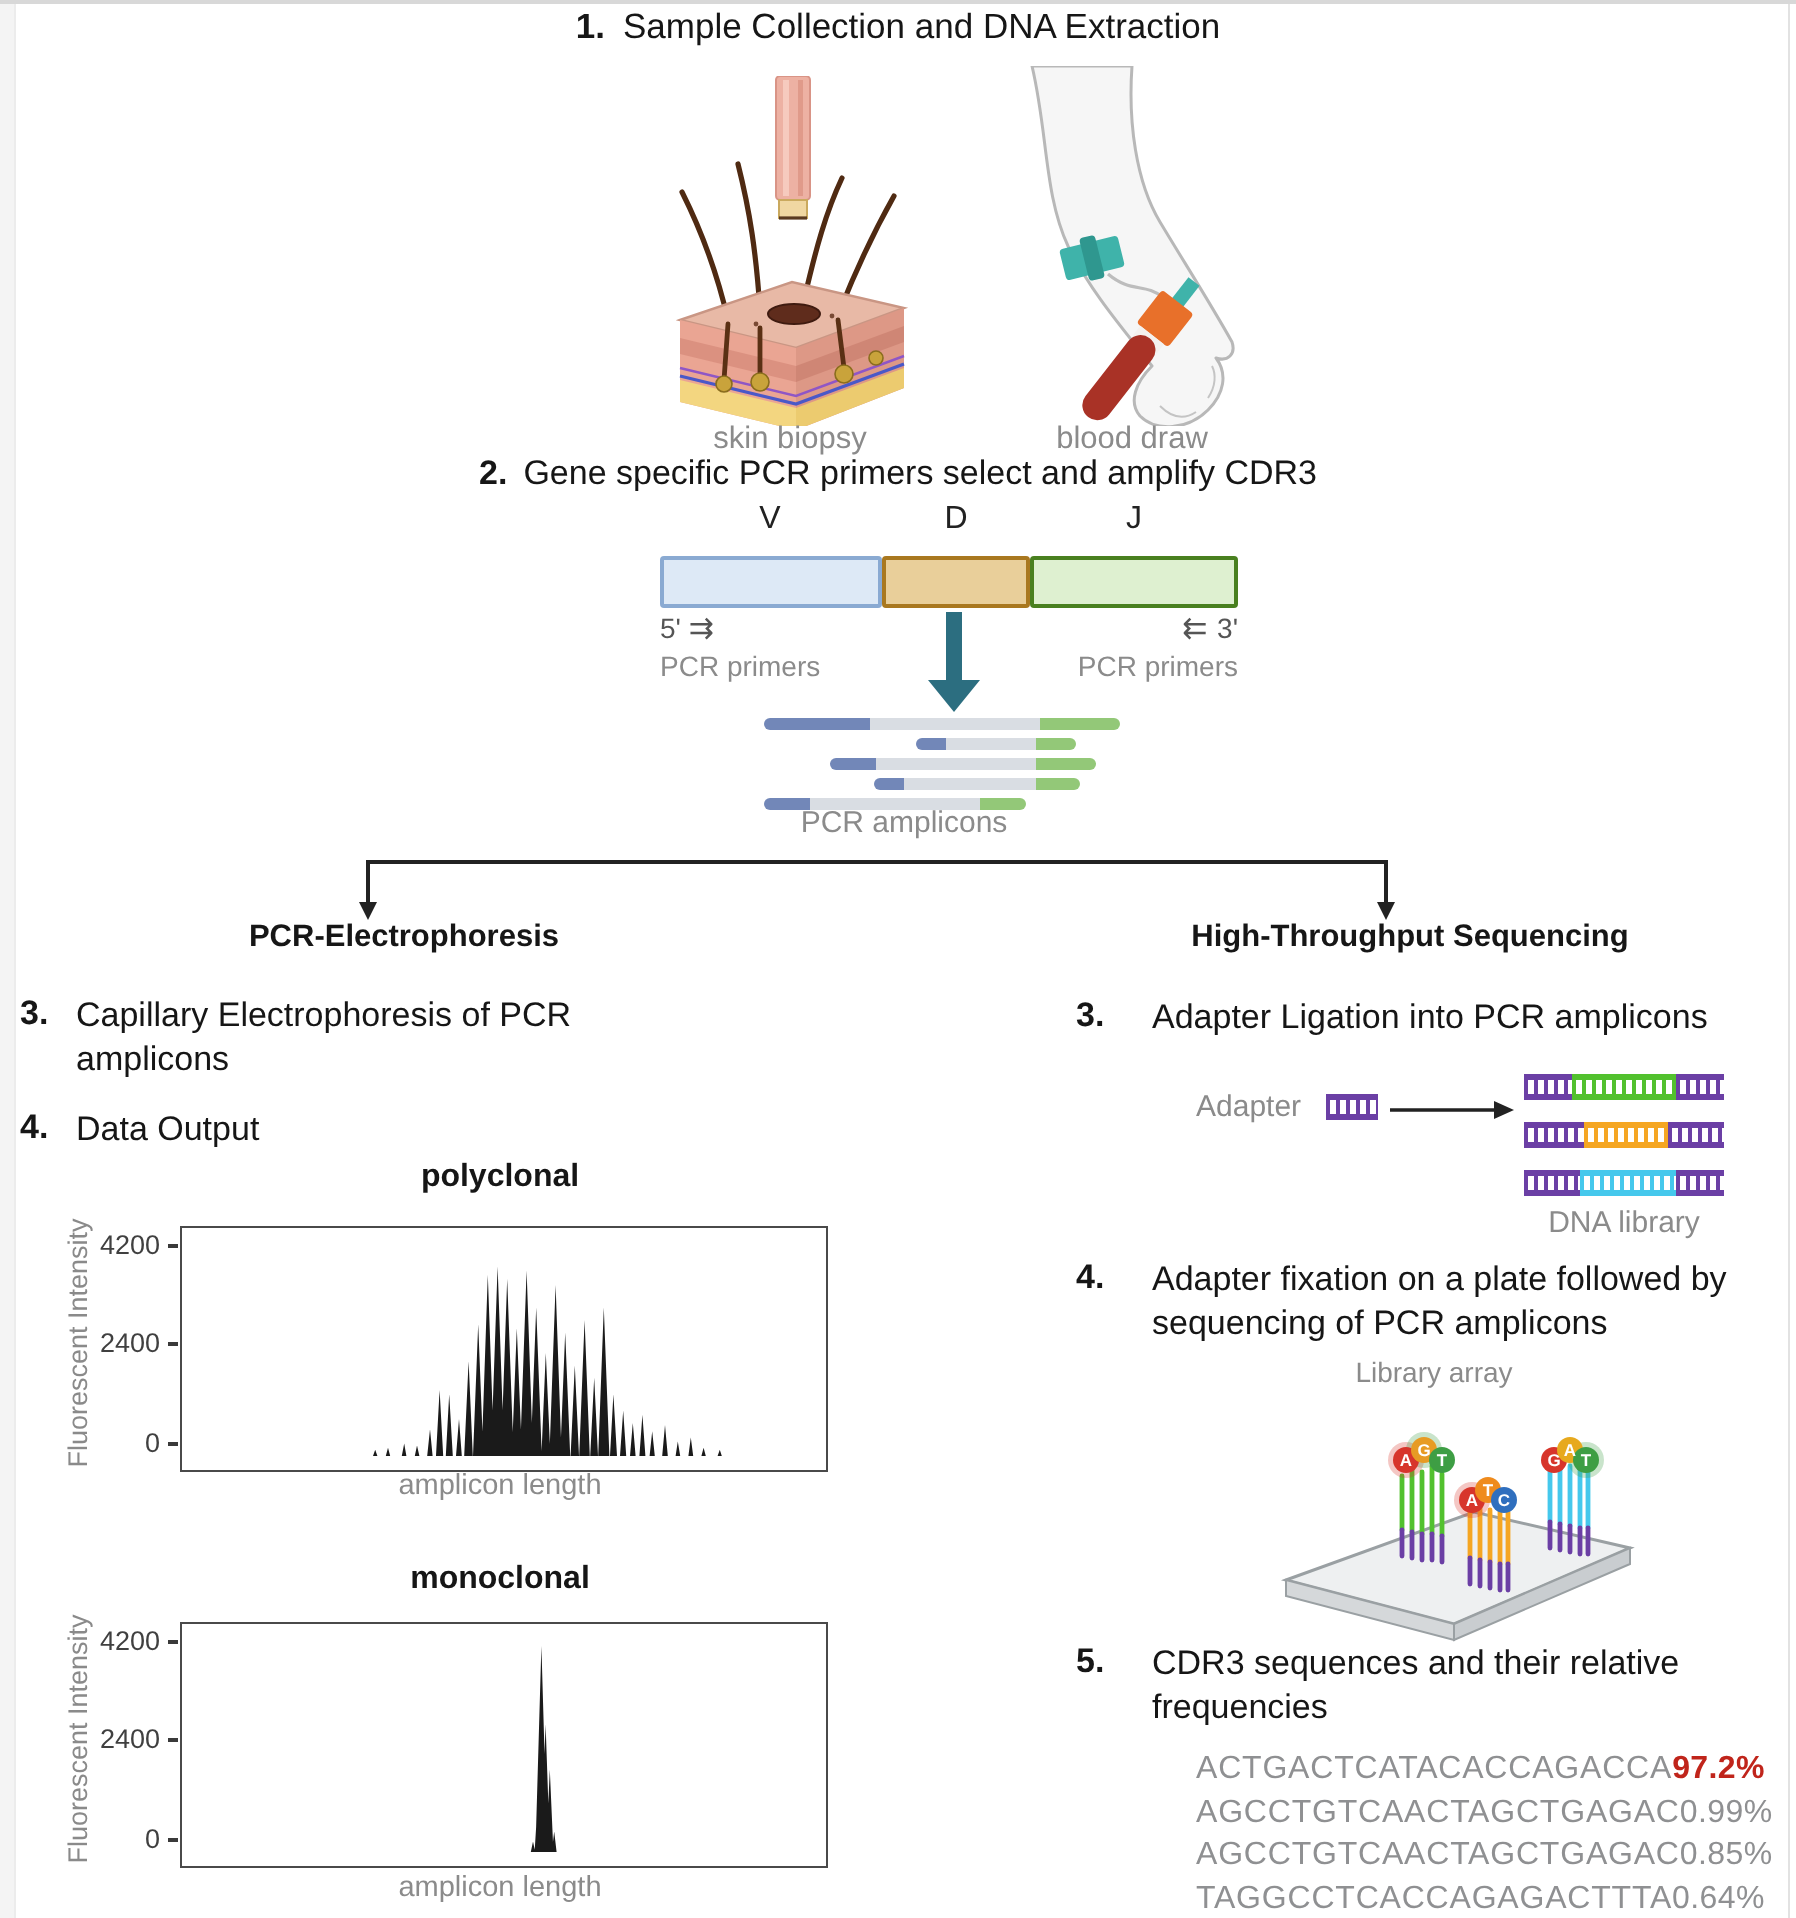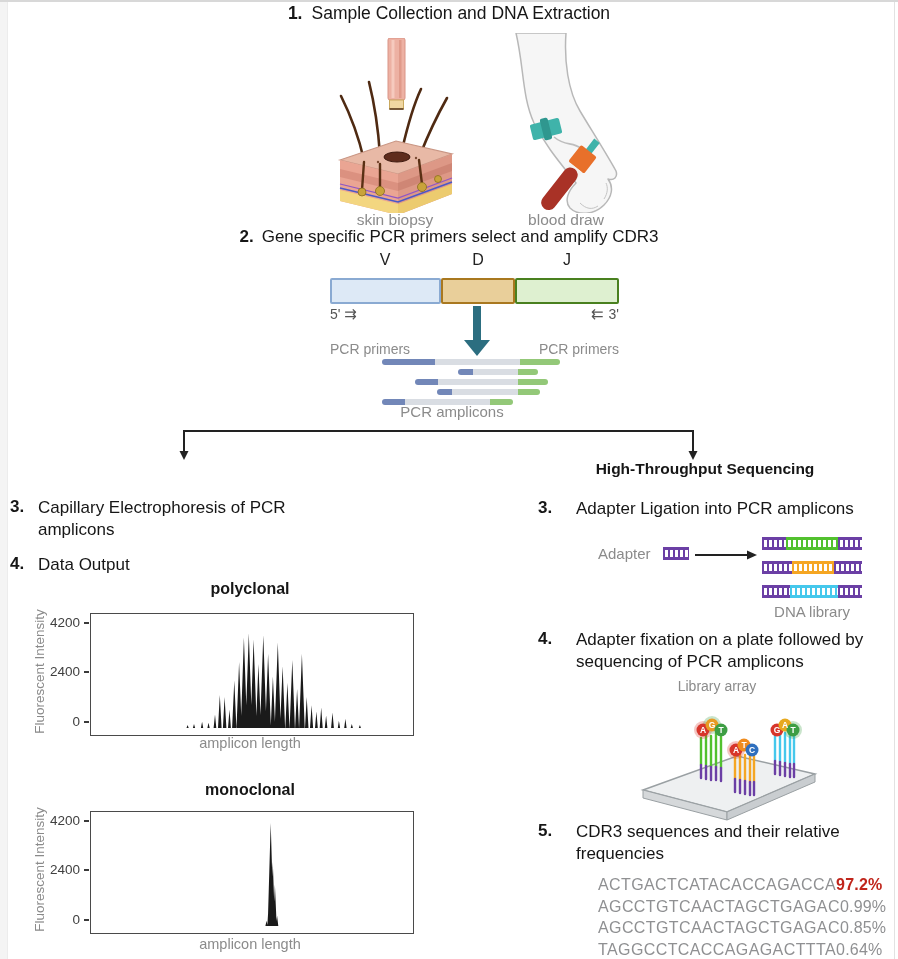--- a/index.html
+++ b/index.html
@@ -27,21 +27,21 @@
 
   .vdj-letter{top:251px;width:40px;text-align:center;font-size:16px;color:#222;}
   #v-letter{left:365px;} #d-letter{left:458px;} #j-letter{left:547px;}
   .vdj-box{top:278px;height:26px;box-sizing:border-box;border-radius:2px;}
   #v-box{left:330px;width:111px;background:var(--box_v_fill);border:2px solid var(--box_v_border);}
   #d-box{left:441px;width:74px;background:var(--box_d_fill);border:2px solid var(--box_d_border);}
   #j-box{left:515px;width:104px;background:var(--box_j_fill);border:2px solid var(--box_j_border);}
 
   #prim-left{left:330px;top:305px;font-size:14px;color:#555;}
   #prim-right{left:480px;top:305px;width:139px;text-align:right;font-size:14px;color:#555;}
-  .prim-sub{margin-top:18px;font-size:14px;color:var(--gray_label);}
+  .prim-sub{margin-top:2px;font-size:14px;color:var(--gray_label);}
   .pair-arrows{font-size:15px;letter-spacing:1px;color:#555;}
 
   #down-arrow{left:462px;top:306px;}
 
   #amps{left:380px;top:359px;width:186px;height:48px;}
   .amp{position:absolute;height:6px;display:flex;border-radius:3px;overflow:hidden;}
   .amp i{display:block;height:100%;}
   #amplicons-label{left:372px;top:403px;width:160px;font-size:15px;}
 
   #bracket{left:170px;top:424px;}
@@ -208,20 +208,21 @@
         <i style="width:23px;background:var(--amp_green)"></i>
       </div>
   </div>
   <div class="abs ctr graylab" id="amplicons-label">PCR amplicons</div>
 
   <svg class="abs" id="bracket" width="540" height="40" viewBox="0 0 540 40">
     <path d="M14,28 L14,7 L523,7 L523,28" stroke="#222" stroke-width="2" fill="none"></path>
     <polygon points="9.5,27 18.5,27 14,36" fill="#222"></polygon>
     <polygon points="518.5,27 527.5,27 523,36" fill="#222"></polygon>
   </svg>
+  <div class="abs branch-title" id="branch-left-title">PCR-Electrophoresis</div>
   <div class="abs branch-title" id="branch-right-title">High-Throughput Sequencing</div>
 
   <div class="abs stepnum-col" id="l3-num">3.</div>
   <div class="abs steptext-col" id="l3-text">Capillary Electrophoresis of PCR amplicons</div>
   <div class="abs stepnum-col" id="l4-num">4.</div>
   <div class="abs steptext-col" id="l4-text">Data Output</div>
 
   <div class="abs chart-title" id="poly-title">polyclonal</div>
   <div class="abs chartbox" id="chart0">
     <svg id="spikes0" width="322" height="121" viewBox="0 0 322 121">

